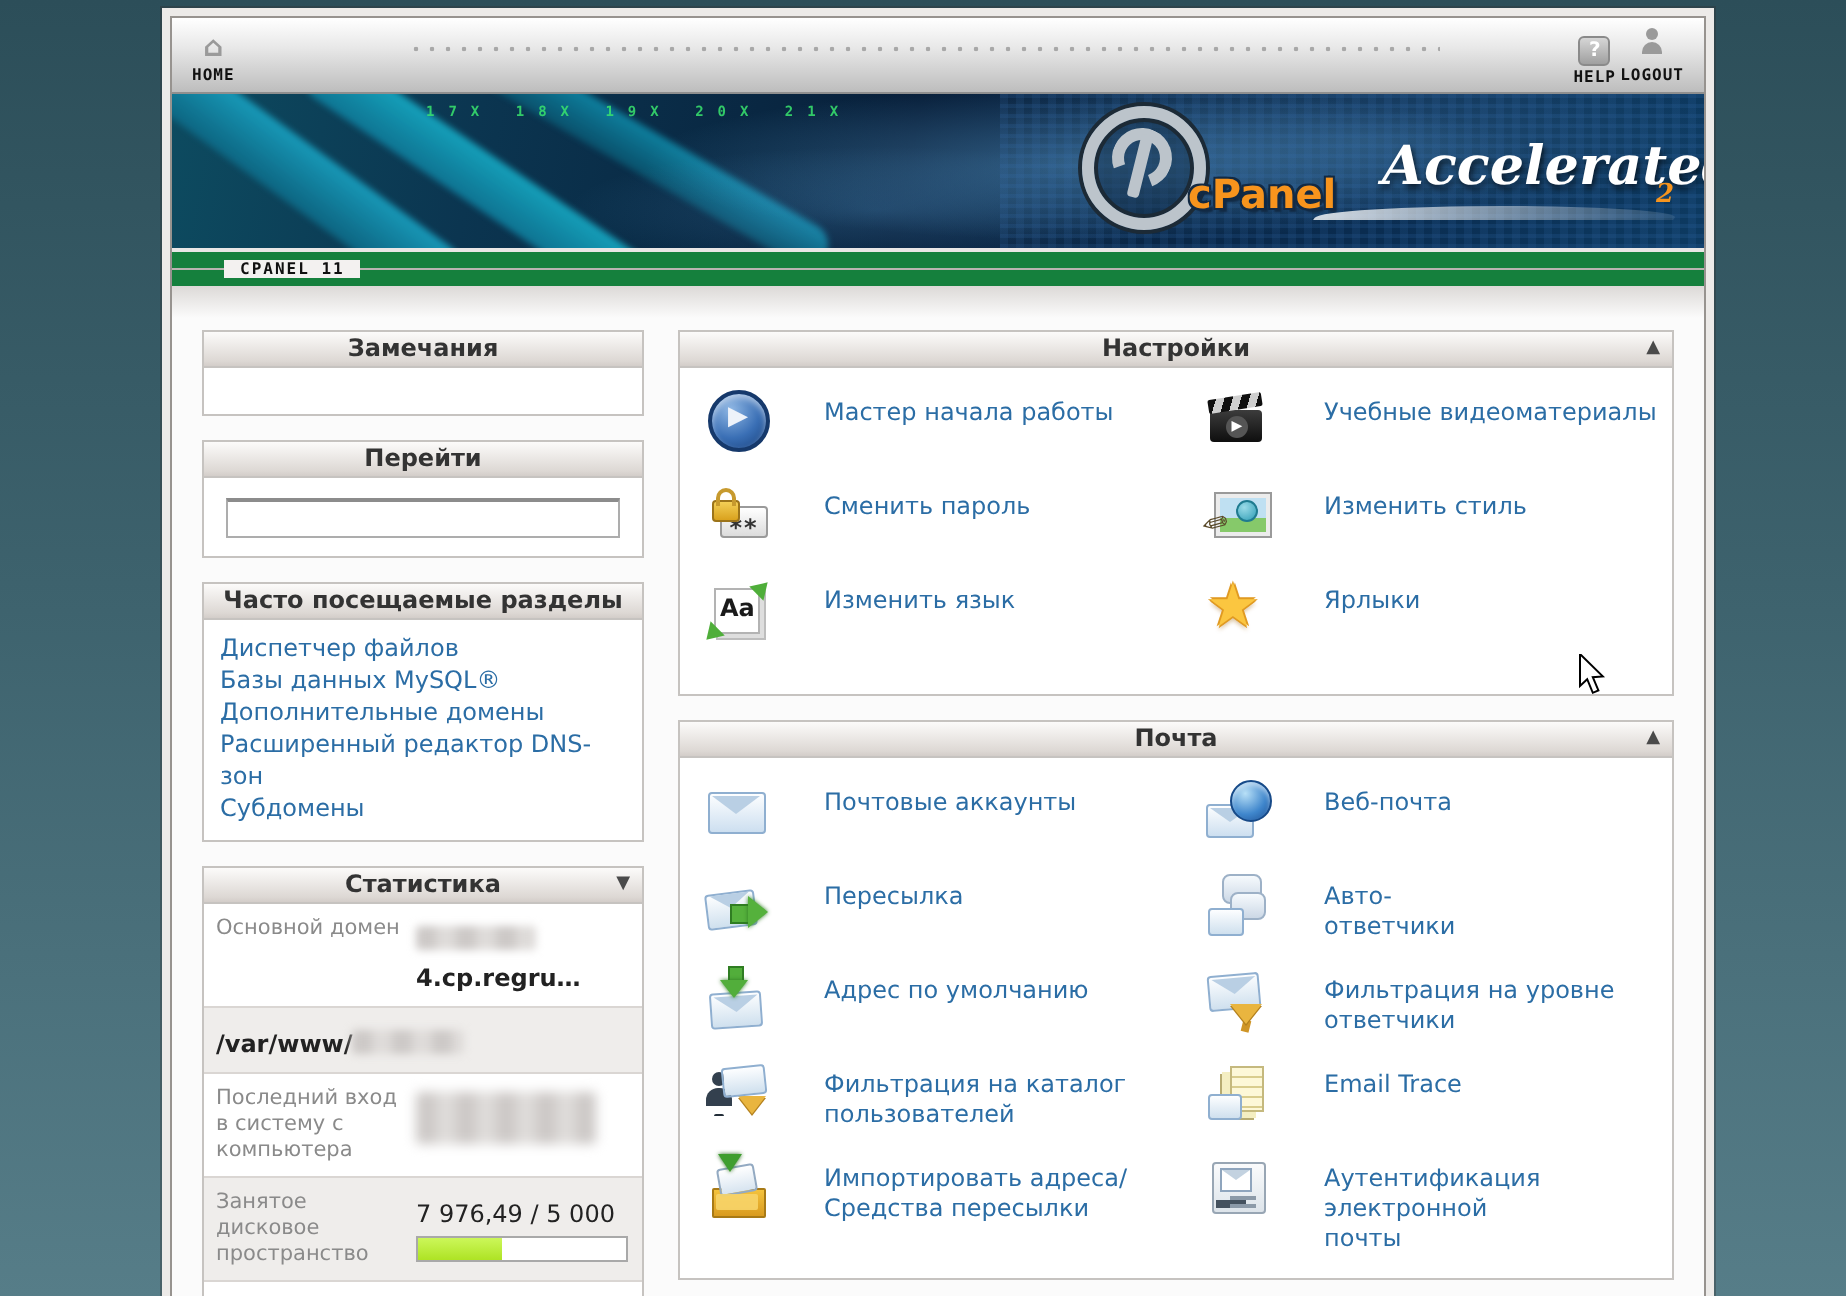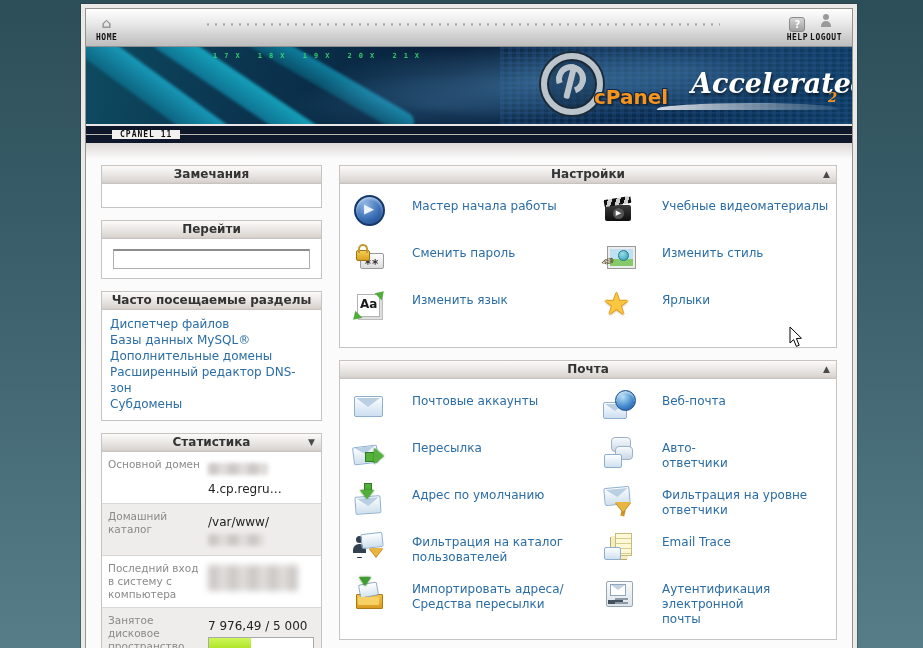--- a/index.html
+++ b/index.html
@@ -56,21 +56,21 @@
     transform:rotate(14deg);border-radius:2px;}
   .brand{position:absolute;left:53px;top:33px;color:#f7941d;font:bold 20px "DejaVu Sans",sans-serif;
     text-shadow:-1px -1px 0 #122a44,1px -1px 0 #122a44,-1px 1px 0 #122a44,2px 2px 1px #122a44;}
   .edition{position:absolute;left:130px;top:16px;color:#fff;
     font:bold italic 27px "DejaVu Serif",serif;text-shadow:1px 2px 3px rgba(0,0,0,.65);margin-left:20px;}
   .edition-sub{position:absolute;left:287px;top:38px;color:#f7941d;font:bold italic 13px "DejaVu Serif",serif;}
   .swoosh{position:absolute;left:118px;top:51px;width:180px;height:7px;opacity:.85;transform:skewX(-35deg);
     background:linear-gradient(90deg,rgba(255,255,255,.95),rgba(255,255,255,.1));border-radius:60%/100% 100% 0 0;}
 
   
-  .tabstrip{position:relative;height:17px;background:#0f172a;}
+  .tabstrip{position:relative;height:17px;background:#15803d;}
   .tabstrip::before{content:"";position:absolute;left:0;right:0;top:8px;height:1px;background:#b9b5b1;}
   .tablabel{position:absolute;left:26px;top:4px;background:#f3f1f0;padding:0 8px;
     font:bold 8px "DejaVu Sans Mono",monospace;letter-spacing:1px;color:#101010;}
 
   
   .content{position:relative;height:520px;background:linear-gradient(#dcd9d7 0,#fbfbfb 16px);}
   .sidebar{position:absolute;left:15px;top:22px;width:221px;}
   .main{position:absolute;left:253px;top:22px;width:498px;}
 
   .box{border:1px solid #c6c3c0;background:#fff;margin-bottom:12px;box-sizing:border-box;}
@@ -86,21 +86,21 @@
   .freq-body{padding:6px 8px 8px;}
   .flink{display:block;color:#2b6da5;font-size:12px;line-height:16px;text-decoration:none;cursor:pointer;}
 
   
   .srow{display:flex;padding:6px 6px;border-top:1px solid #dad6d3;background:#fff;}
   .srow:first-child{border-top:none;}
   .srow:nth-child(even){background:#efedeb;}
   .slabel{width:94px;flex:none;font-size:10.5px;color:#8a8a8a;line-height:13px;padding-right:6px;}
   .sright{flex:1;min-width:0;padding-top:1px;}
   .sval{font-size:12px;color:#222;white-space:nowrap;}
-  .sval.b{font-weight:normal;}
+  .sval.b{font-weight:bold;}
   .redact{display:inline-block;height:12px;border-radius:2px;vertical-align:middle;
     background:repeating-linear-gradient(90deg,#cdc9c7 0 10px,#dedbd9 10px 20px);filter:blur(2px);}
   .redact.block{display:block;height:22px;filter:blur(3px);margin-top:2px;}
   .sbar{width:104px;height:11px;border:1px solid #a9a9a9;background:#fff;margin-top:3px;}
   .sbar .fill{height:100%;background:linear-gradient(#ccf75a,#aee324);}
 
   
   .sec-items{display:grid;grid-template-columns:250px 248px;padding:10px 0 12px 12px;}
   .item{display:flex;align-items:flex-start;gap:24px;min-height:47px;cursor:pointer;}
   .ilabel{color:#2b6da5;font-size:12px;line-height:15px;padding-top:5px;text-decoration:none;
@@ -326,21 +326,20 @@
         <div class="box-h">
           <span>Статистика</span>
           <span class="arr">▼</span>
         </div>
         <div>
             <div class="srow">
               <div class="slabel">Основной домен</div>
               <div class="sright"><span class="redact" style="width: 60px;"></span><span class="sval b">4.cp.regru…</span></div>
             </div>
             <div class="srow">
-              <div class="slabel">Домашний каталог</div>
               <div class="sright"><span class="sval b">/var/www/</span><span class="redact" style="width: 56px;"></span></div>
             </div>
             <div class="srow">
               <div class="slabel">Последний вход в систему с компьютера</div>
               <div class="sright">
                 <span class="redact block" style="width: 90px; height: 26px;"></span>
               </div>
             </div>
             <div class="srow">
               <div class="slabel">Занятое дисковое пространство</div>

